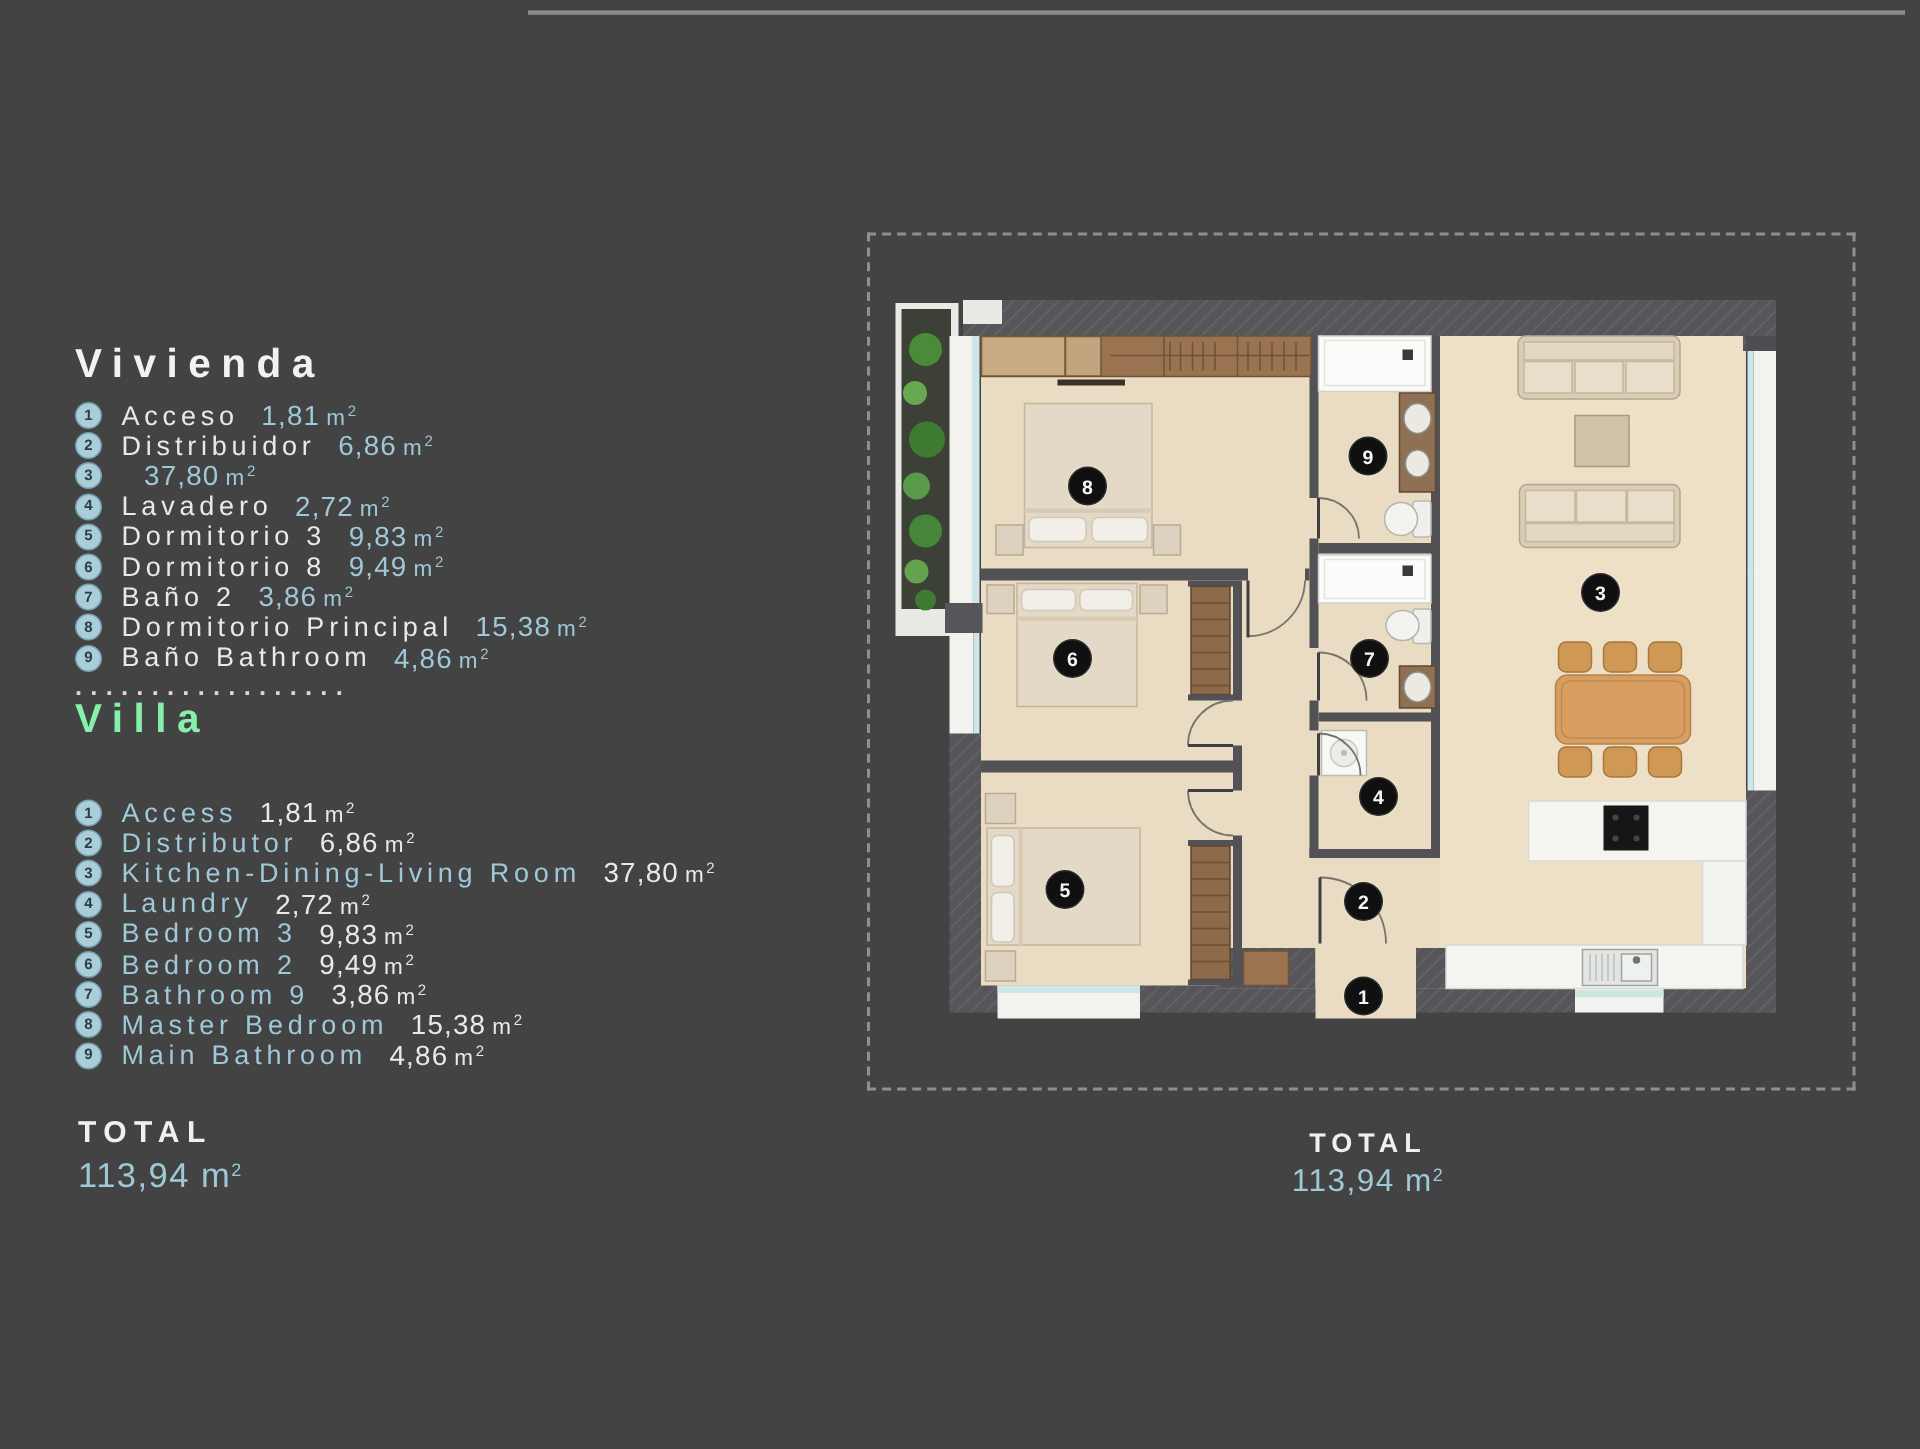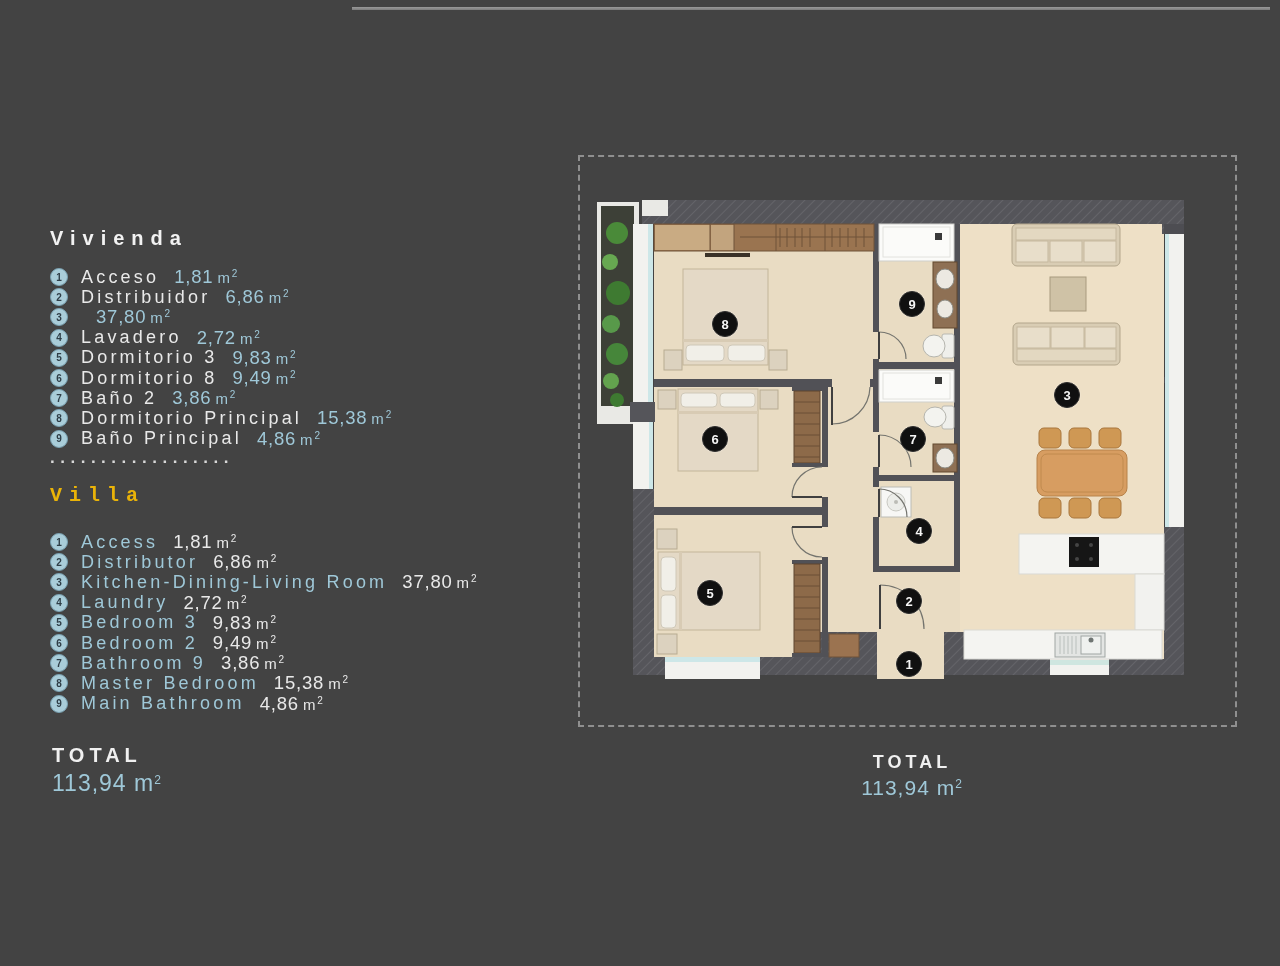--- a/index.html
+++ b/index.html
@@ -5,23 +5,23 @@
   html,body{margin:0;padding:0;}
   body{
     width:1280px;height:966px;position:relative;overflow:hidden;
     background:#434343;
     font-family:"Liberation Sans","DejaVu Sans",sans-serif;
   }
   .topline{position:absolute;left:352px;top:7px;width:918px;height:3px;
     background:linear-gradient(#9a9a9a,#7c7c7c);}
   
   .legend{position:absolute;left:50px;top:0;width:520px;}
-  .h1{position:absolute;left:0;font-size:20px;font-weight:bold;letter-spacing:7px;white-space:nowrap;}
+  .h1{position:absolute;left:0;font-size:27px;font-weight:bold;letter-spacing:7px;white-space:nowrap;}
   .h1.white{color:#f2f2f2;top:227px;}
-  .h1.blue{color:#eab308;top:484px;font-family:Liberation Mono, monospace;}
+  .h1.blue{color:#86efac;top:464px;}
   .rows{position:absolute;left:0;width:520px;}
   .rows.viv{top:267px;}
   .rows.vil{top:532px;}
   .row{height:20.2px;display:flex;align-items:center;white-space:nowrap;}
   .badge{width:16px;height:16px;border-radius:50%;background:#a9cdd9;border:1px solid #79a0b0;
     color:#2e3d46;font-size:10px;font-weight:bold;display:flex;align-items:center;justify-content:center;
     flex:0 0 16px;margin-right:13px;}
   .lbl{font-size:18px;letter-spacing:3.2px;}
   .val{font-size:18.5px;letter-spacing:.8px;margin-left:15px;}
   .c-white{color:#e9e9e9;}
@@ -89,21 +89,21 @@
         <span class="lbl c-white">Baño 2</span>
         <span class="val c-blue"><span>3,86</span><span class="unit">m</span><sup class="sq">2</sup></span>
       </div>
     <div class="row">
         <span class="badge">8</span>
         <span class="lbl c-white">Dormitorio Principal</span>
         <span class="val c-blue"><span>15,38</span><span class="unit">m</span><sup class="sq">2</sup></span>
       </div>
     <div class="row">
         <span class="badge">9</span>
-        <span class="lbl c-white">Baño Principal</span>
+        <span class="lbl c-white">Baño Bathroom</span>
         <span class="val c-blue"><span>4,86</span><span class="unit">m</span><sup class="sq">2</sup></span>
       </div>
   </div>
 
   <div class="dots">..................</div>
 
   <div class="h1 blue">Villa</div>
 
   <div class="rows vil">
     <div class="row">

